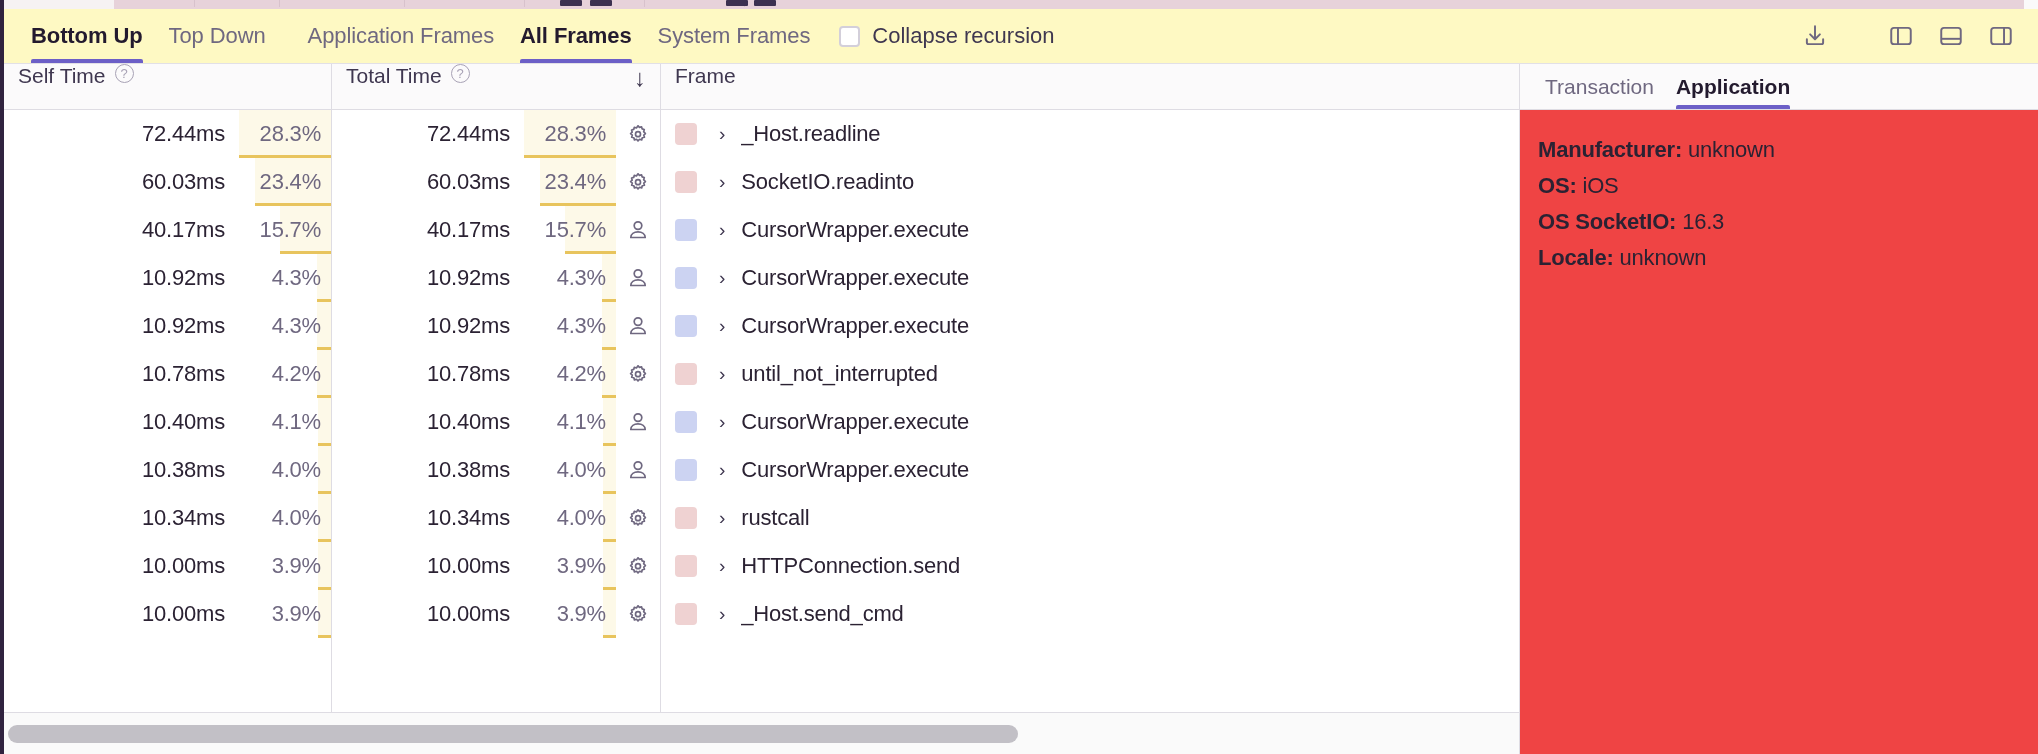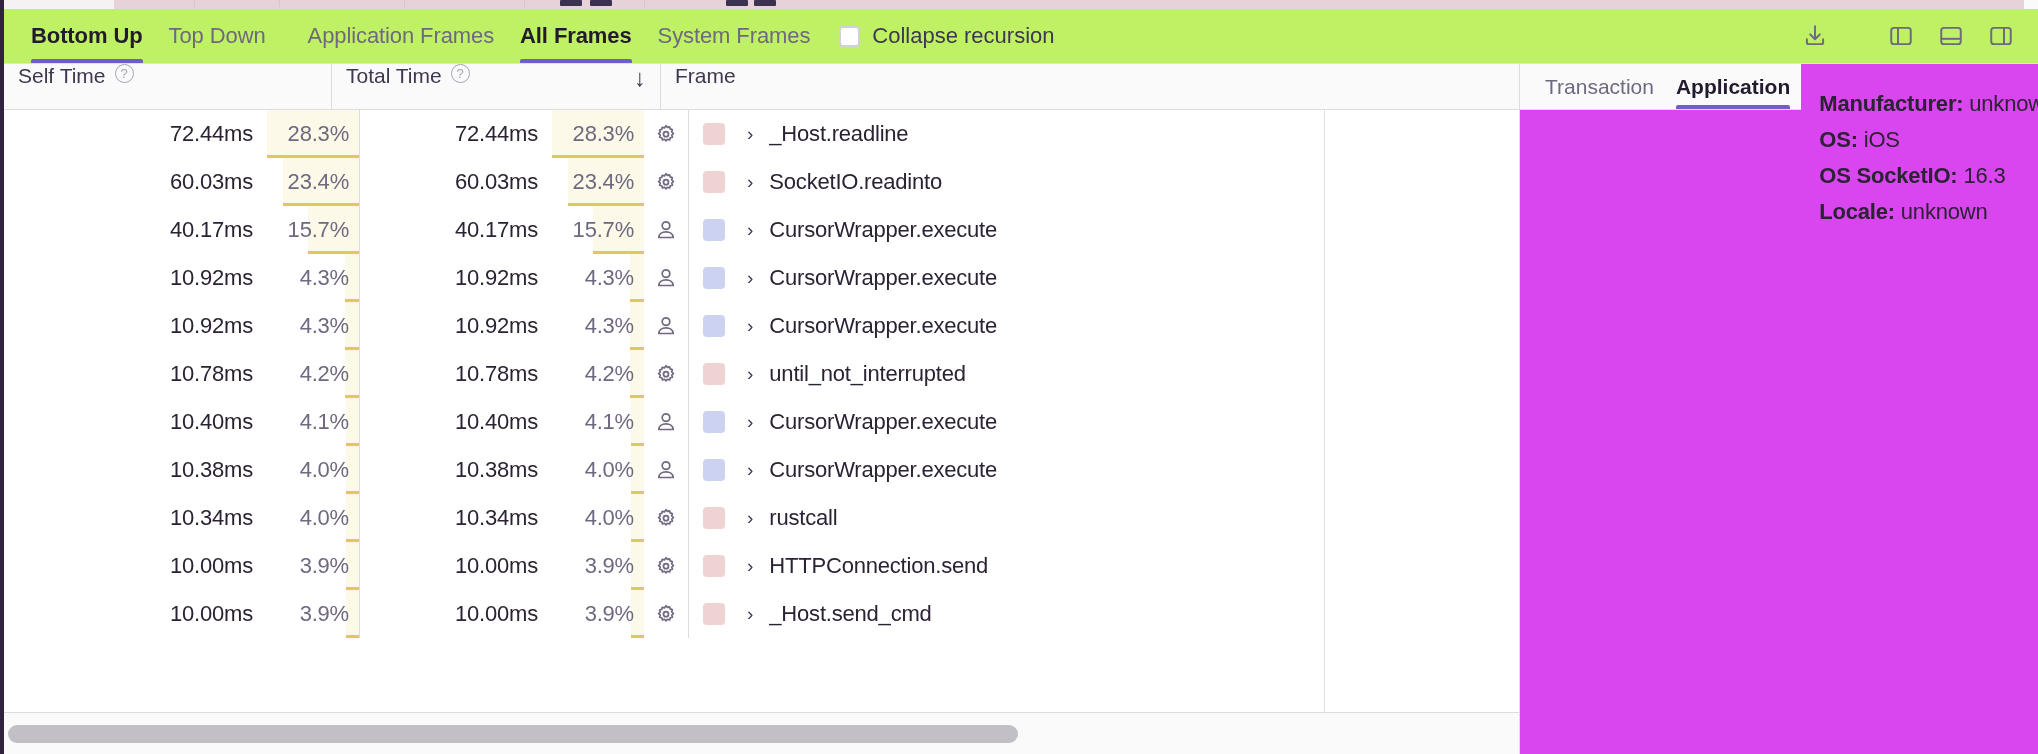--- a/index.html
+++ b/index.html
@@ -37,21 +37,21 @@
   }
   .flame-strip .darkblock {
     position: absolute; top: 0; height: 6px;
     background: #3c3150; border-radius: 1px;
   }
 
   
   .toolbar {
     flex: 0 0 55px;
     height: 55px;
-    background: #bef264;
+    background: #fef9c3;
     display: flex; align-items: stretch;
     position: relative;
     border-bottom: 1px solid #e2e0e6;
   }
   .tabs { display: flex; align-items: stretch; padding-left: 14px; }
   .tab {
     position: relative;
     display: flex; align-items: center;
     padding: 0 13px;
     font-size: 22px;
@@ -108,22 +108,22 @@
   }
   .left-pane {
     flex: 1 1 auto;
     display: flex; flex-direction: column;
     min-width: 0;
     border-right: 1px solid #dedce3;
   }
   .right-pane {
     flex: 0 0 518px;
     width: 518px;
-    display: flex; flex-direction: row;
-    background: #d946ef;
+    display: flex; flex-direction: column;
+    background: #ef4444;
   }
 
   
   .thead {
     display: flex;
     height: 46px;
     background: #fbfafb;
     border-bottom: 1px solid #dedce3;
     flex: 0 0 46px;
   }
@@ -145,21 +145,21 @@
     border: 1.6px solid #a8a2b5; border-radius: 50%;
     font-size: 13px; color: #a8a2b5; line-height: 1;
     flex: 0 0 19px;
   }
   .sort-arrow { margin-left: auto; font-size: 24px; color: #3f3750; }
 
   .tbody {
     flex: 1 1 auto;
     overflow: hidden;
     background: #ffffff;
-    display: flex; flex-direction: row; margin-left: 28px;
+    display: flex; flex-direction: column;
   }
   .rows { display: flex; flex-direction: column; }
   .row {
     display: flex;
     height: 48px;
     flex: 0 0 48px;
     align-items: stretch;
     cursor: pointer;
   }
   .cell-self, .cell-total {

